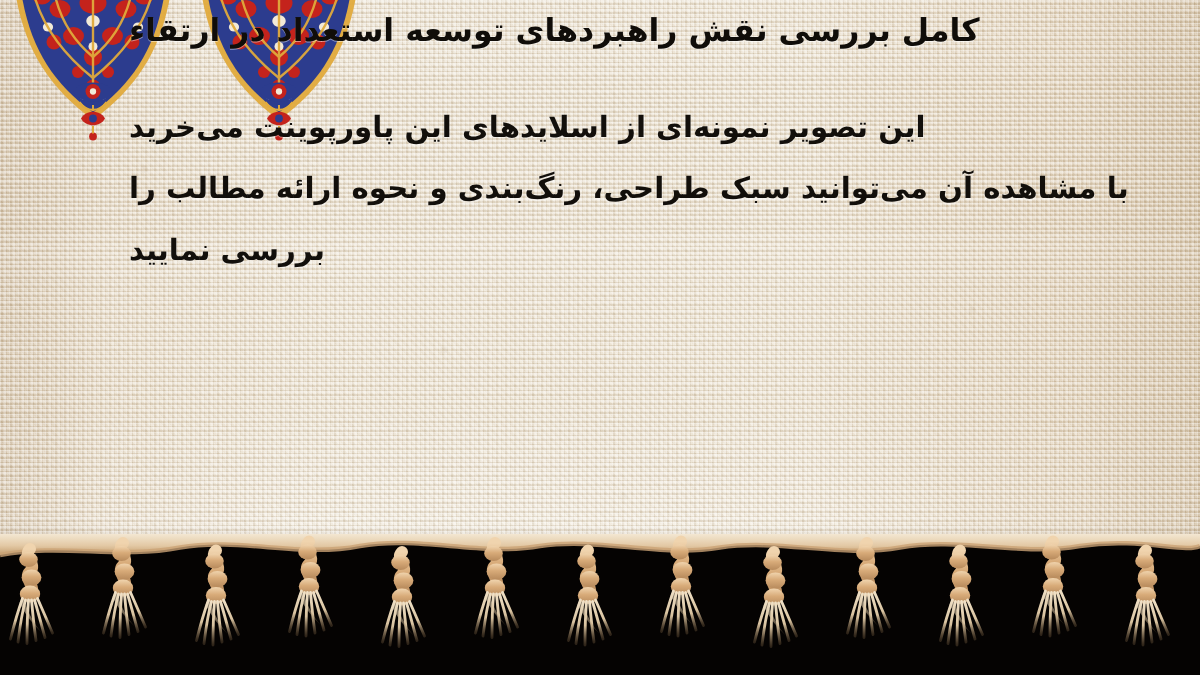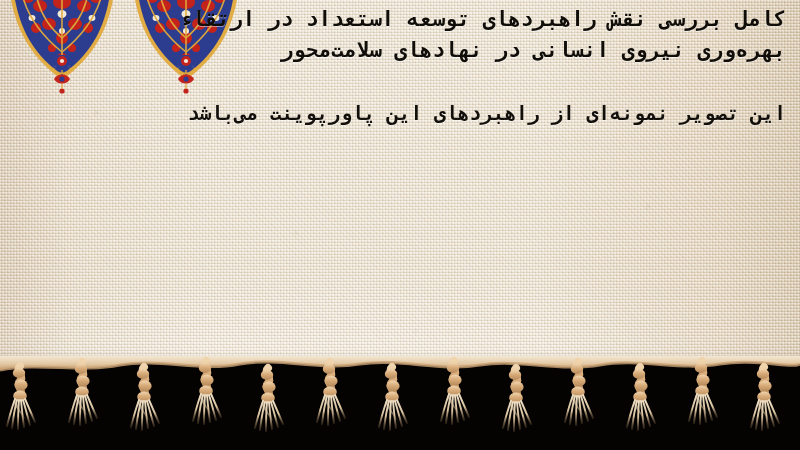--- a/index.html
+++ b/index.html
@@ -63,21 +63,21 @@
     opacity:.8;
   }
 
   
   .ornaments{position:absolute;left:0;top:-6px;width:250px;height:112px;}
   .ornaments svg{display:block;}
 
   
   .text-col{
     position:absolute;right:14px;top:0;width:700px;
-    text-align:right;direction:rtl;font-family:Liberation Mono, monospace;
+    text-align:left;direction:rtl;
   }
   .title{
     margin-top:5px;
     color:#100d09;
     font-size:21px;
     line-height:31px;
     font-weight:700;
     letter-spacing:0px;
     text-shadow:0 1px 0 rgba(255,255,255,.45);
   }
@@ -181,25 +181,25 @@
         <use href="#medallion" x="0" y="0" transform="translate(186,46)"></use>
         <use href="#drop" x="0" y="0" transform="translate(186,67)"></use>
       </g>
     </svg>
   </div>
 
   <div class="text-col">
 
     <div class="title">
       <span class="t-line">کامل بررسی نقش راهبردهای توسعه استعداد در ارتقاء</span>
-      <span class="t-line">بهره‌وری نیروی انسانی در نهادهای سلامت‌محور</span>
     </div>
 
     <div class="body">
-      <span class="b-line">این تصویر نمونه‌ای از راهبردهای این پاورپوینت می‌باشد</span>
+      <span class="b-line">این تصویر نمونه‌ای از اسلایدهای این پاورپوینت می‌خرید</span>
+      <span class="b-line">با مشاهده آن می‌توانید سبک طراحی، رنگ‌بندی و نحوه ارائه مطالب را بررسی نمایید</span>
     </div>
 
   </div>
 
   <div class="edge-shadow"></div>
 
   <div class="fringe-band">
     <svg width="800" height="94" viewBox="0 0 800 94" aria-hidden="true">
       <defs>
         <linearGradient id="cord" x1="0" y1="0" x2="0" y2="1">

